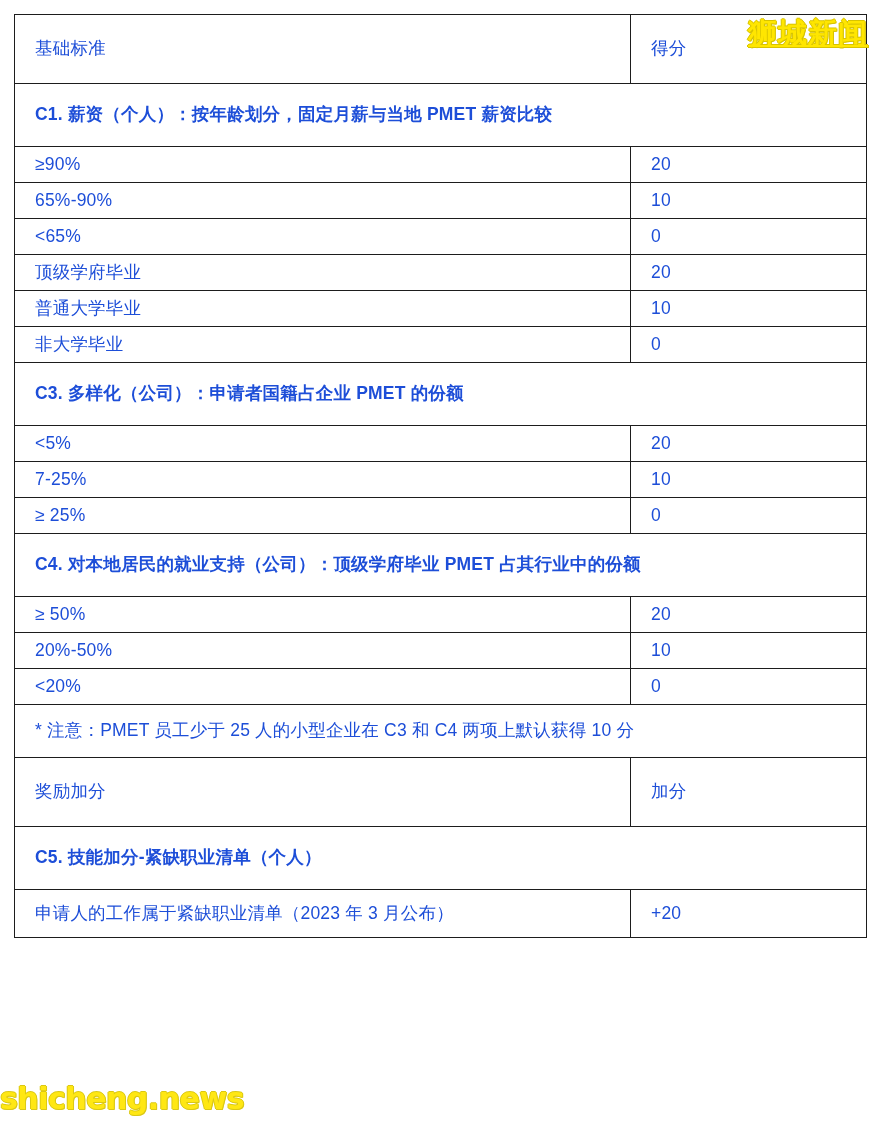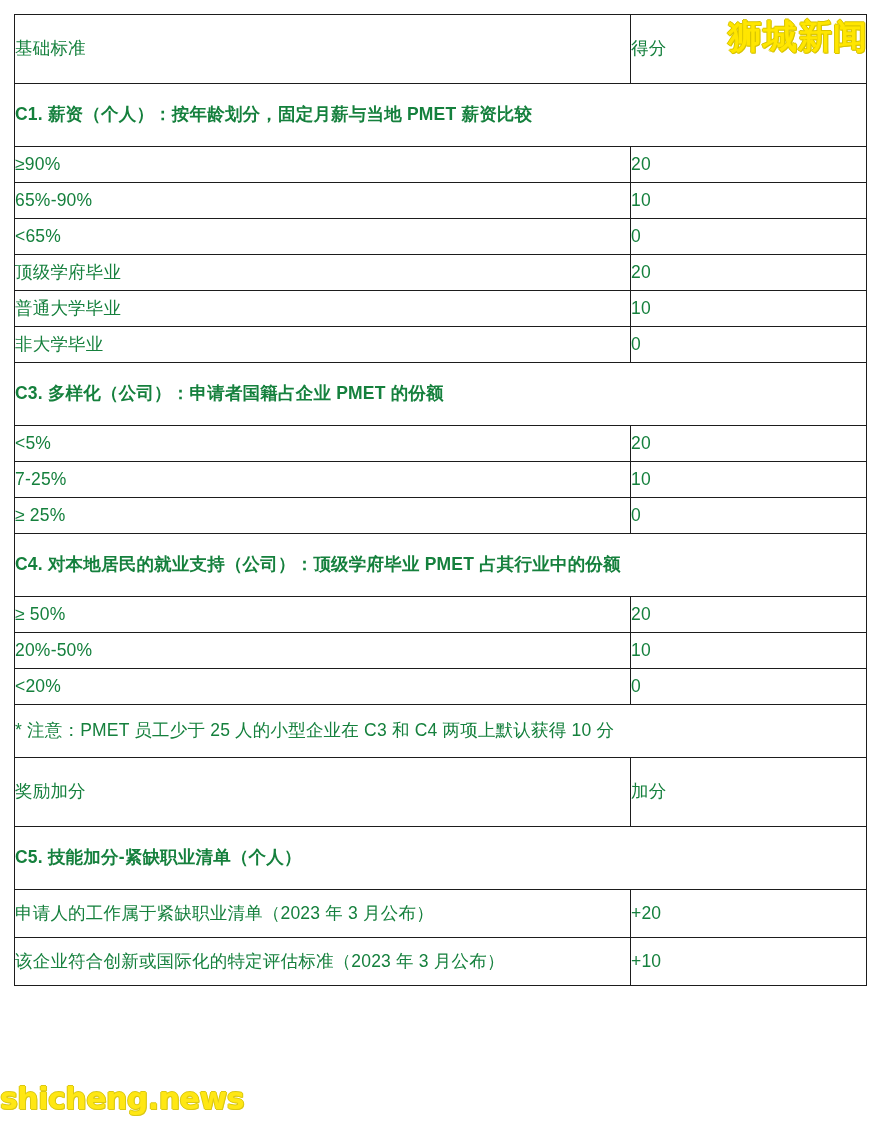--- a/index.html
+++ b/index.html
@@ -23,25 +23,25 @@
     position: absolute;
     left: 14px;
     top: 14px;
     width: 852px;
     border-collapse: collapse;
     table-layout: fixed;
     background: #ffffff;
   }
   #scoring-table td {
     border: 1.6px solid #1d1d1d;
-    padding: 0 0;
+    padding: 0 20px;
     vertical-align: middle;
     font-size: 17.5px;
     line-height: 1.35;
-    color: #15803d;
+    color: #1d4ed8;
     letter-spacing: 0.2px;
     background: #ffffff;
   }
 
   
   .col-criteria { width: 616px; }
   .col-score    { width: 236px; }
 
   
   tr.header-row td {
@@ -80,23 +80,24 @@
       -1px 0 0 #d8c400,
        0 1px 0 #d8c400,
        0 -1px 0 #d8c400,
        1px 1px 0 #d8c400;
     white-space: nowrap;
     pointer-events: none;
   }
   #watermark-top {
     right: 14px;
     top: 14px;
-    font-size: 34px;
+    font-size: 29px;
     letter-spacing: 1px;
     font-family: "DejaVu Sans", sans-serif;
+    text-decoration: underline;
   }
   #watermark-bottom {
     left: 0;
     bottom: 8px;
     font-size: 30px;
     letter-spacing: -0.5px;
     font-family: "DejaVu Sans", sans-serif;
     opacity: 0.92;
   }
 </style>
@@ -186,23 +187,19 @@
     </tr>
 
     <tr class="section-row">
       <td colspan="2">C5. 技能加分-紧缺职业清单（个人）</td>
     </tr>
     <tr class="bonus-detail-row">
       <td>申请人的工作属于紧缺职业清单（2023 年 3 月公布）</td>
       <td class="score-cell">+20</td>
     </tr>
 
-    <tr class="bonus-detail-row">
-      <td>该企业符合创新或国际化的特定评估标准（2023 年 3 月公布）</td>
-      <td class="score-cell">+10</td>
-    </tr>
 
   </tbody>
 </table>
 
 <div class="wm" id="watermark-top">狮城新闻</div>
 
 <div class="wm" id="watermark-bottom">shicheng.news</div>
 
 </body></html>

